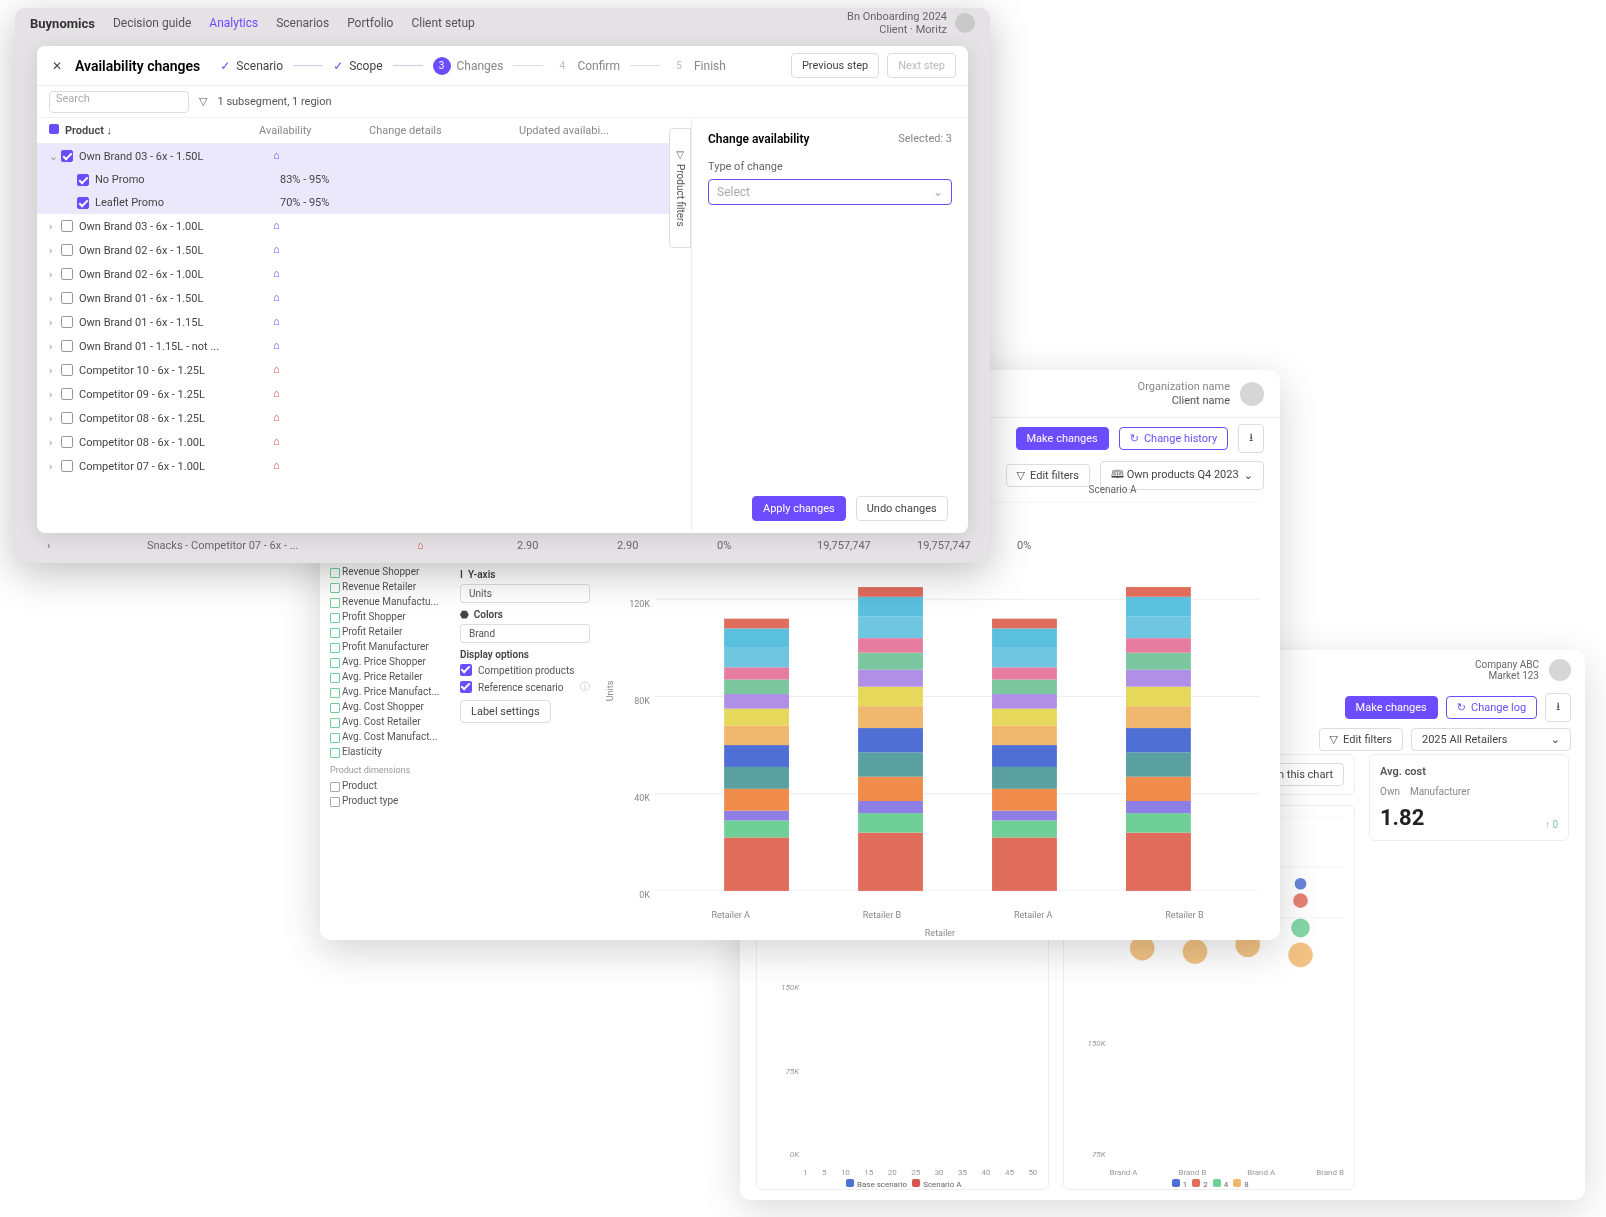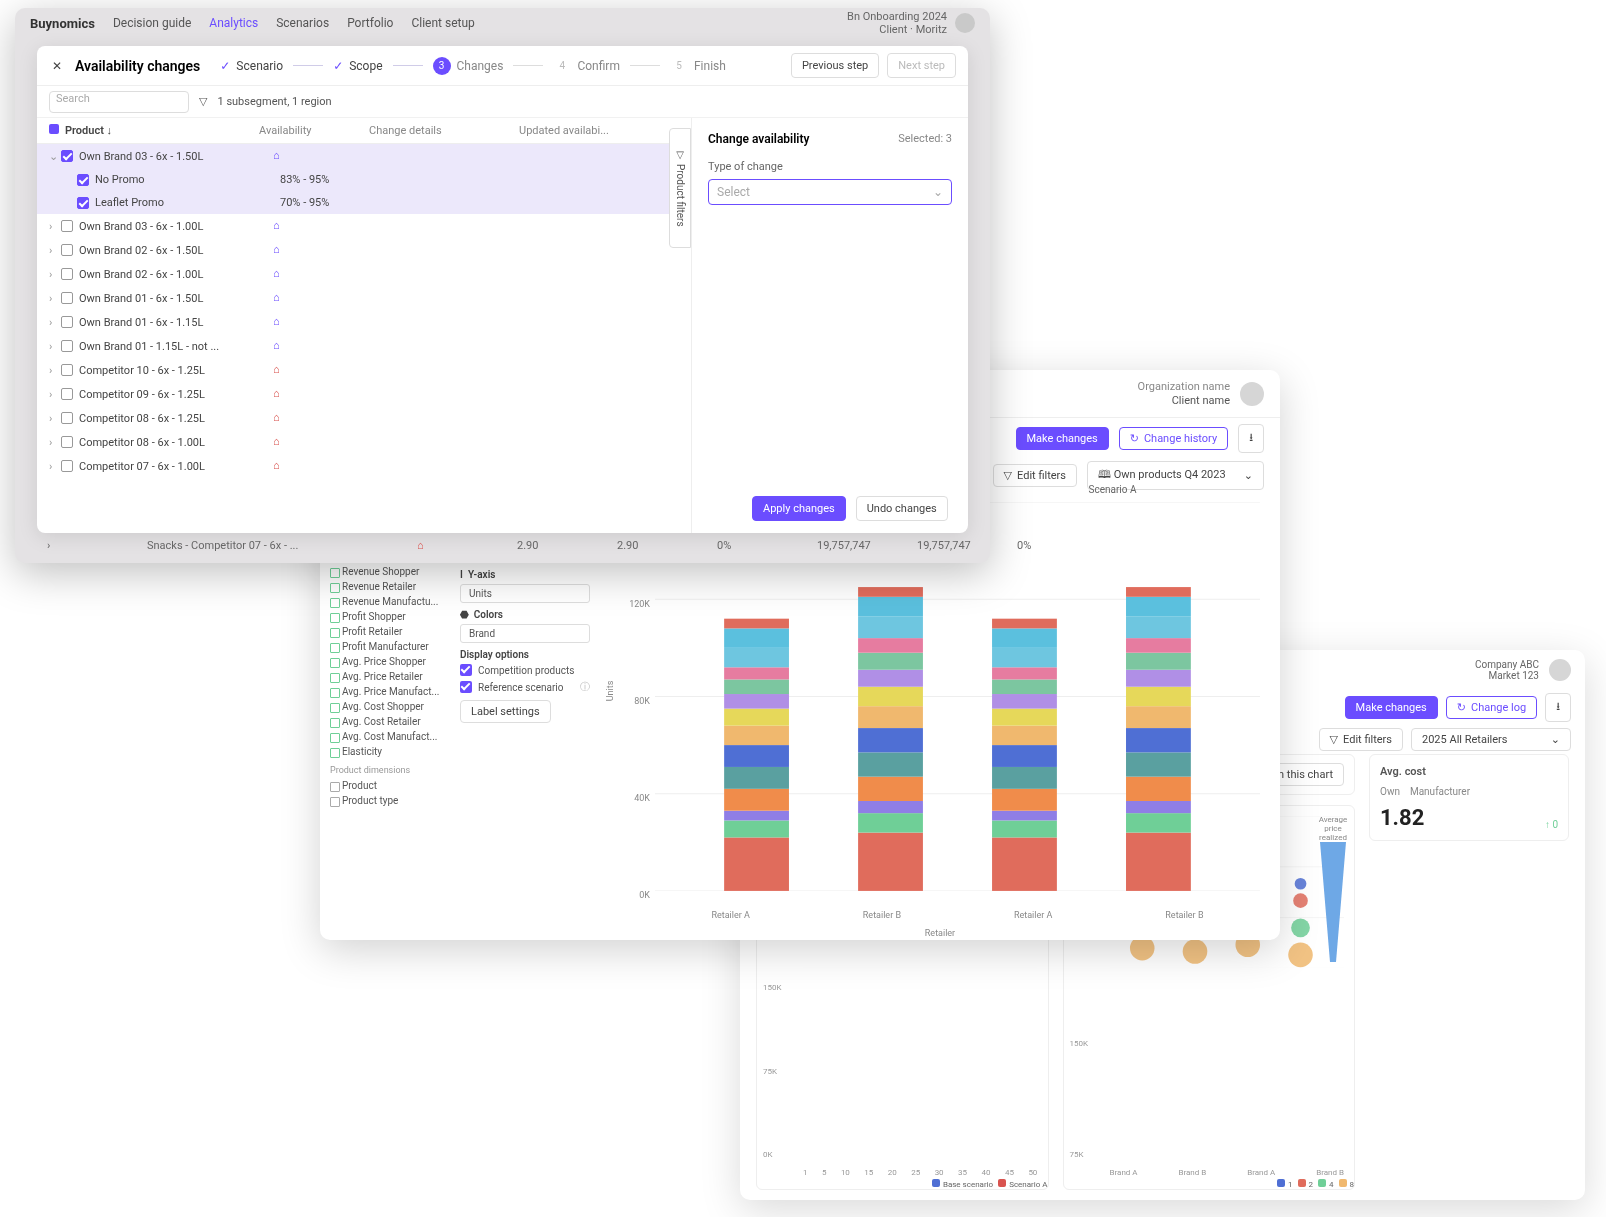--- a/index.html
+++ b/index.html
@@ -97,24 +97,24 @@
   .w3-bar{height:34px;display:flex;align-items:center;justify-content:flex-end;padding:0 14px;gap:8px;}
   .w3-bar2{height:30px;display:flex;align-items:center;justify-content:flex-end;padding:0 14px;gap:8px;font-size:11px;}
   .w3-body{display:flex;padding:0 16px 10px;gap:14px;height:calc(100% - 104px);}
   .card{border:1px solid #eee;border-radius:6px;padding:10px;font-size:10px;color:#555;}
   .w3-right{width:200px;}
   .w3-right .avg{display:flex;justify-content:space-between;align-items:flex-end;}
   .w3-right .val{font-size:22px;font-weight:700;color:#222;}
   .w3-main{flex:1;display:flex;flex-direction:column;gap:10px;}
   .w3-row2{display:flex;gap:14px;flex:1;}
   .chartbox{flex:1;border:1px solid #eee;border-radius:6px;position:relative;}
-  .w3-line-y{position:absolute;left:6px;top:10px;bottom:30px;width:36px;font-size:8px;color:#999;display:flex;flex-direction:column;justify-content:space-between;}
+  .w3-line-y{position:absolute;left:6px;top:10px;bottom:30px;width:36px;font-size:8px;color:#999;display:flex;flex-direction:column;justify-content:space-between;text-align:right;font-style:italic;}
   .w3-line-plot{position:absolute;left:46px;right:10px;top:10px;bottom:30px;}
   .w3-line-x{position:absolute;left:46px;right:10px;bottom:12px;display:flex;justify-content:space-between;font-size:8px;color:#999;}
-  .w3-legend{position:absolute;bottom:0;left:0;right:0;text-align:right;font-size:8px;color:#666;}
+  .w3-legend{position:absolute;bottom:0;left:0;right:0;text-align:center;font-size:8px;color:#666;}
   .lg-dot{display:inline-block;width:8px;height:8px;border-radius:2px;margin:0 3px;}
   .headrow{display:flex;justify-content:space-between;padding:8px 10px;font-size:10px;}
 </style>
 </head>
 <body>
 
 <div class="win1">
   <div class="w1-top">
     <span class="brand">Buynomics</span>
     <span class="nav">
@@ -320,21 +320,21 @@
       </button>
     <button class="btn sm">
         <span>⭳</span>
       </button>
   </div>
   <div class="w2-bar2">
     <button class="btn sm">
         <span>▽</span>
         <span>Edit filters</span>
       </button>
-    <button class="btn sm" style="width:177px;justify-content:space-between">
+    <button class="btn sm" style="width:164px;justify-content:space-between">
         <span><span>🕮</span> <span>Own products Q4 2023</span></span>
         <span>⌄</span>
       </button>
   </div>
 
   <div class="w2-body">
     <div class="w2-left">
       <div class="it tree">Scenario</div>
       <div class="grp">KPIs</div>
       <div id="kpis">
@@ -578,26 +578,20 @@
               <circle cx="145" cy="231.11111111111111" r="20.970562748477143" fill="#f0b86e" fill-opacity="0.85"></circle>
               <circle cx="235" cy="219.55555555555554" r="20.970562748477143" fill="#f0b86e" fill-opacity="0.85"></circle>
               <circle cx="325" cy="236.88888888888889" r="20.970562748477143" fill="#f0b86e" fill-opacity="0.85"></circle>
             </svg>
           <div class="w3-line-x">
             <span>Brand A</span>
             <span>Brand B</span>
             <span>Brand A</span>
             <span>Brand B</span>
           </div>
-          <div style="position:absolute;right:4px;top:10px;bottom:30px;width:34px;text-align:center;font-size:8px;color:#888">
-            <div style="line-height:1.1">Average price realized</div>
-            <svg width="30" height="120" viewBox="0 0 30 120">
-                <polygon points="2,0 28,0 18,120 12,120" fill="#6ea8e6"></polygon>
-              </svg>
-          </div>
           <div class="w3-legend">
             <span class="lg-dot" style="background:#4f6fd4"></span><span>1</span>
             <span class="lg-dot" style="background:#e06c5c"></span><span>2</span>
             <span class="lg-dot" style="background:#6fcf97"></span><span>4</span>
             <span class="lg-dot" style="background:#f0b86e"></span><span>8</span>
           </div>
         </div>
       </div>
     </div>
     <div class="w3-right">

